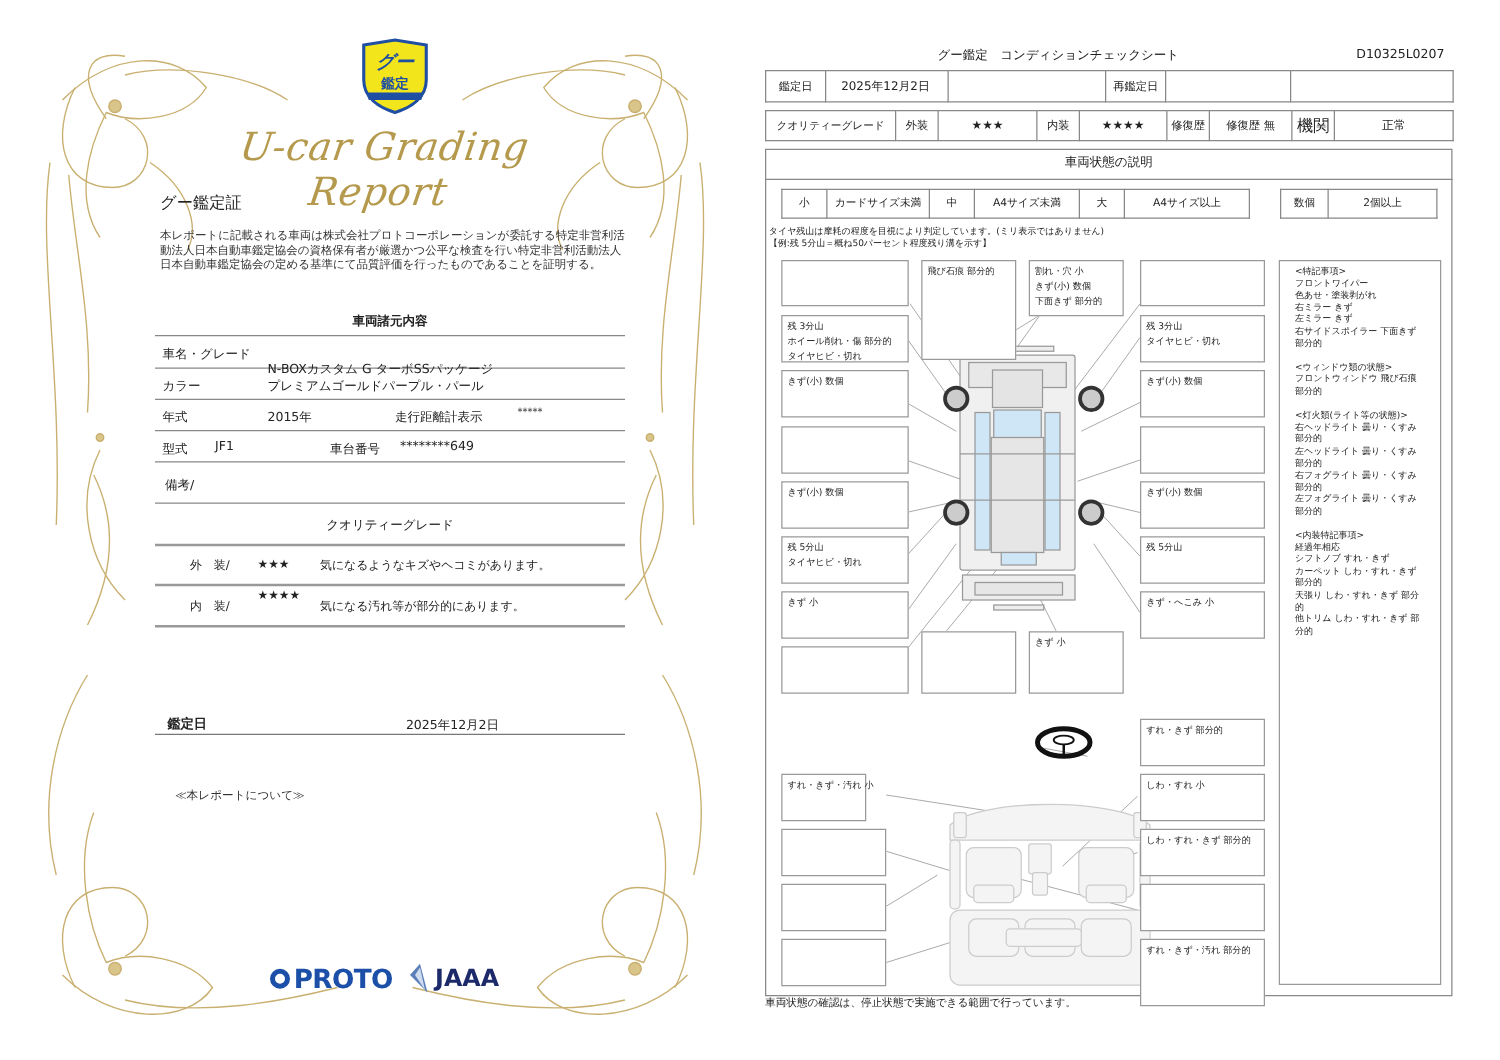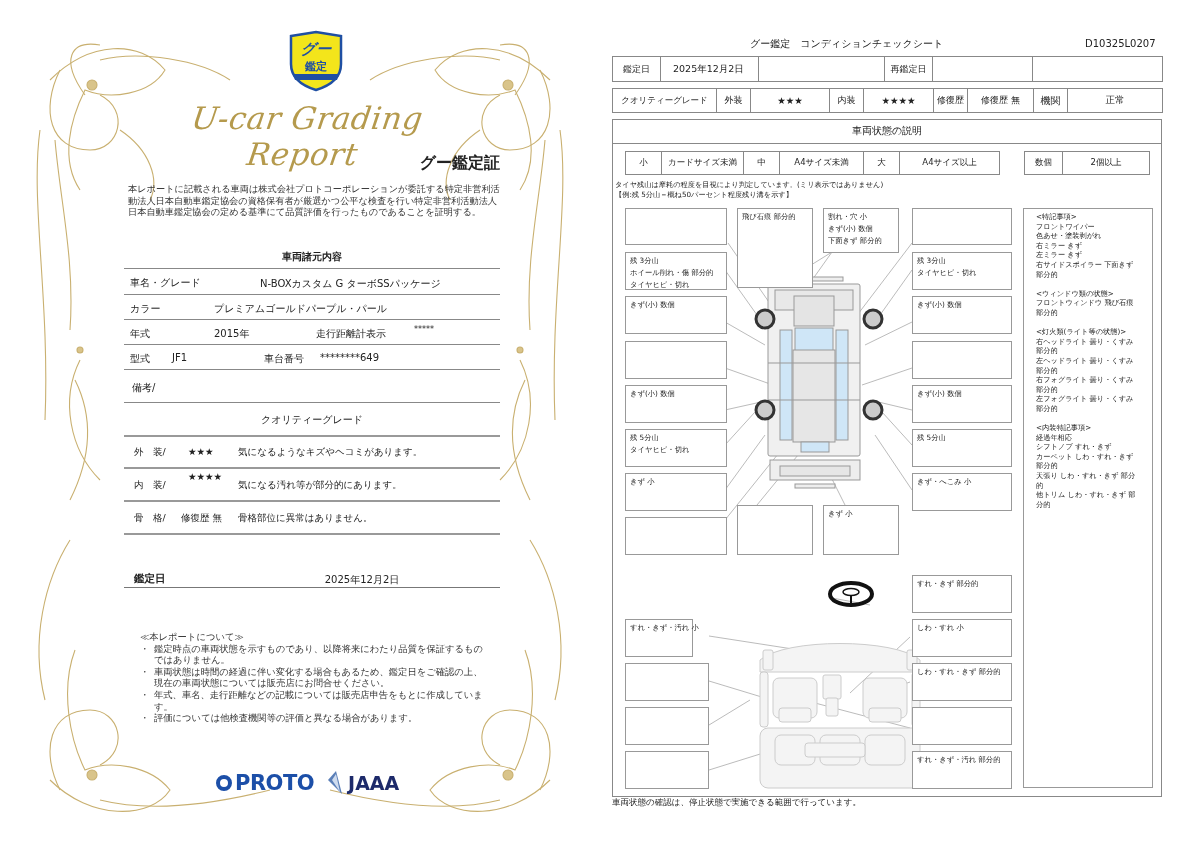--- a/index.html
+++ b/index.html
@@ -8,30 +8,30 @@
 
   
   .cert { position: absolute; left: 0; top: 0; width: 600px; height: 848px; }
   .ornament { position: absolute; left: 0; top: 0; width: 600px; height: 848px; pointer-events: none; }
   .badge { position: absolute; left: 287px; top: 30px; width: 58px; height: 62px; }
   .script-title {
     position: absolute; left: 140px; top: 100px; width: 330px; text-align: center;
     font-family: "DejaVu Serif", serif; font-style: italic; font-size: 31px; color: #b59a4d;
     letter-spacing: 0.5px; transform: skewX(-8deg);
   }
-  .cert-heading { position: absolute; left: 128px; top: 153px; width: 372px; text-align: right; font-size: 16px; font-weight: bold; }
+  .cert-heading { position: absolute; left: 128px; top: 153px; width: 372px; text-align: left; font-size: 13px; font-weight: normal; }
   .cert-intro { position: absolute; left: 128px; top: 183px; width: 372px; font-size: 9.2px; line-height: 11.5px; font-family: "DejaVu Serif", serif; color: #333; }
 
   .section-title { position: absolute; left: 124px; width: 376px; text-align: center; font-size: 10px; font-weight: bold; }
 
   .spec-row { position: absolute; left: 124px; width: 376px; border-bottom: 1px solid #888; font-size: 10px; display: flex; align-items: center; }
   .spec-row span { position: absolute; white-space: nowrap; }
 
   .grade-row { position: absolute; left: 124px; width: 376px; border-bottom: 2px solid #999; font-size: 9.5px; height: 32px; }
-  .grade-row span { position: absolute; white-space: nowrap; }
+  .grade-row span { position: absolute; white-space: nowrap; margin-left: 18px; }
 
   .info-row { position: absolute; left: 124px; width: 376px; border-bottom: 1.5px solid #777; height: 18px; }
   .info-row .lbl { position: absolute; left: 10px; top: 2px; font-size: 10.5px; font-weight: bold; }
   .info-row .val { position: absolute; left: 100px; right: 0; top: 3px; text-align: center; font-size: 9px; }
 
   .notes { position: absolute; left: 140px; top: 631px; width: 350px; font-size: 9.3px; line-height: 11.6px; font-family: "DejaVu Serif", serif; color: #333; }
   .notes .head { margin-left: 0; }
   .notes ul { list-style: none; }
   .notes li { padding-left: 14px; position: relative; }
   .notes li::before { content: "・"; position: absolute; left: 0; }
@@ -114,21 +114,21 @@
 
   <div class="script-title">U-car Grading Report</div>
   <div class="cert-heading">グー鑑定証</div>
   <div class="cert-intro">本レポートに記載される車両は株式会社プロトコーポレーションが委託する特定非営利活動法人日本自動車鑑定協会の資格保有者が厳選かつ公平な検査を行い特定非営利活動法人日本自動車鑑定協会の定める基準にて品質評価を行ったものであることを証明する。</div>
 
   <div class="section-title" style="top:250px;">車両諸元内容</div>
   <div style="position:absolute;left:124px;top:268px;width:376px;border-top:1.5px solid #888;"></div>
 
   <div class="spec-row" style="top:269px;height:26px;">
     <span style="left:6px;top:7px;">車名・グレード</span>
-    <span style="left:90px;top:8px;margin-left:46px;">N-BOXカスタム G ターボSSパッケージ</span>
+    <span style="left:90px;top:19px;">N-BOXカスタム G ターボSSパッケージ</span>
   </div>
   <div class="spec-row" style="top:296px;height:24px;">
     <span style="left:6px;top:6px;">カラー</span>
     <span style="left:90px;top:6px;">プレミアムゴールドパープル・パール</span>
   </div>
   <div class="spec-row" style="top:321px;height:24px;">
     <span style="left:6px;top:6px;">年式</span>
     <span style="left:90px;top:6px;">2015年</span>
     <span style="left:192px;top:6px;">走行距離計表示</span>
     <span style="left:290px;top:4px;font-size:8px;">*****</span>
@@ -149,39 +149,28 @@
   <div class="grade-row" style="top:437px;">
     <span style="left:10px;top:9px;">外　装/</span>
     <span style="left:64px;top:9px;">★★★</span>
     <span style="left:114px;top:9px;">気になるようなキズやヘコミがあります。</span>
   </div>
   <div class="grade-row" style="top:470px;">
     <span style="left:10px;top:9px;">内　装/</span>
     <span style="left:64px;top:1px;">★★★★</span>
     <span style="left:114px;top:9px;">気になる汚れ等が部分的にあります。</span>
   </div>
-  <div class="grade-row" style="top:503px;">
-    <span style="left:10px;top:9px;">骨　格/</span>
-    <span style="left:57px;top:9px;">修復歴 無</span>
-    <span style="left:114px;top:9px;">骨格部位に異常はありません。</span>
-  </div>
 
   <div class="info-row" style="top:570px;">
     <span class="lbl">鑑定日</span>
     <span class="val" style="font-size:10px;">2025年12月2日</span>
   </div>
 
   <div class="notes">
     <div class="head">≪本レポートについて≫</div>
-    <ul>
-      <li>鑑定時点の車両状態を示すものであり、以降将来にわたり品質を保証するものではありません。</li>
-      <li>車両状態は時間の経過に伴い変化する場合もあるため、鑑定日をご確認の上、現在の車両状態については販売店にお問合せください。</li>
-      <li>年式、車名、走行距離などの記載については販売店申告をもとに作成しています。</li>
-      <li>評価については他検査機関等の評価と異なる場合があります。</li>
-    </ul>
   </div>
 
   <div class="logos">
     <div class="proto">
       <span class="q"></span>
       <span>PROTO</span>
     </div>
     <div class="jaaa">
       <svg width="18" height="26" viewBox="0 0 18 26">
         <path d="M2 10 L10 1 L16 24 Z" fill="#5a7fb8"></path>
@@ -212,21 +201,21 @@
   <table class="grid" style="left:7px;top:88px;width:551px;height:25px;">
     <tbody>
         <tr>
       <td style="width:104px;font-size:8.5px;">クオリティーグレード</td>
       <td style="width:34px;font-size:9px;">外装</td>
       <td style="width:79px;">★★★</td>
       <td style="width:34px;font-size:9px;">内装</td>
       <td style="width:70px;">★★★★</td>
       <td style="width:34px;font-size:9px;">修復歴</td>
       <td style="width:66px;font-size:9px;">修復歴 無</td>
-      <td style="width:34px;font-size:10px;">機関</td>
+      <td style="width:34px;font-size:13px;">機関</td>
       <td>正常</td>
     </tr>
   </tbody>
     </table>
 
   <div class="panel"></div>
   <div class="panel-title">車両状態の説明</div>
 
   <table class="grid" style="left:20px;top:151px;width:375px;height:24px;font-size:8.5px;">
     <tbody>
@@ -426,21 +415,21 @@
   </div>
   <div class="box" style="left:307px;top:619px;width:100px;height:38px;">
     <div>しわ・すれ 小</div>
   </div>
   <div class="box" style="left:307px;top:663px;width:100px;height:38px;">
     <div>しわ・すれ・きず 部分的</div>
   </div>
   <div class="box" style="left:307px;top:707px;width:100px;height:38px;">
     <div></div>
   </div>
-  <div class="box" style="left:307px;top:751px;width:100px;height:38px;">
+  <div class="box" style="left:307px;top:751px;width:100px;height:54px;">
     <div>すれ・きず・汚れ 部分的</div>
   </div>
 
   <div class="remarks">
     <div class="grp">
       <div>&lt;特記事項&gt;</div>
       <div>フロントワイパー</div>
       <div>色あせ・塗装剥がれ</div>
       <div>右ミラー きず</div>
       <div>左ミラー きず</div>

